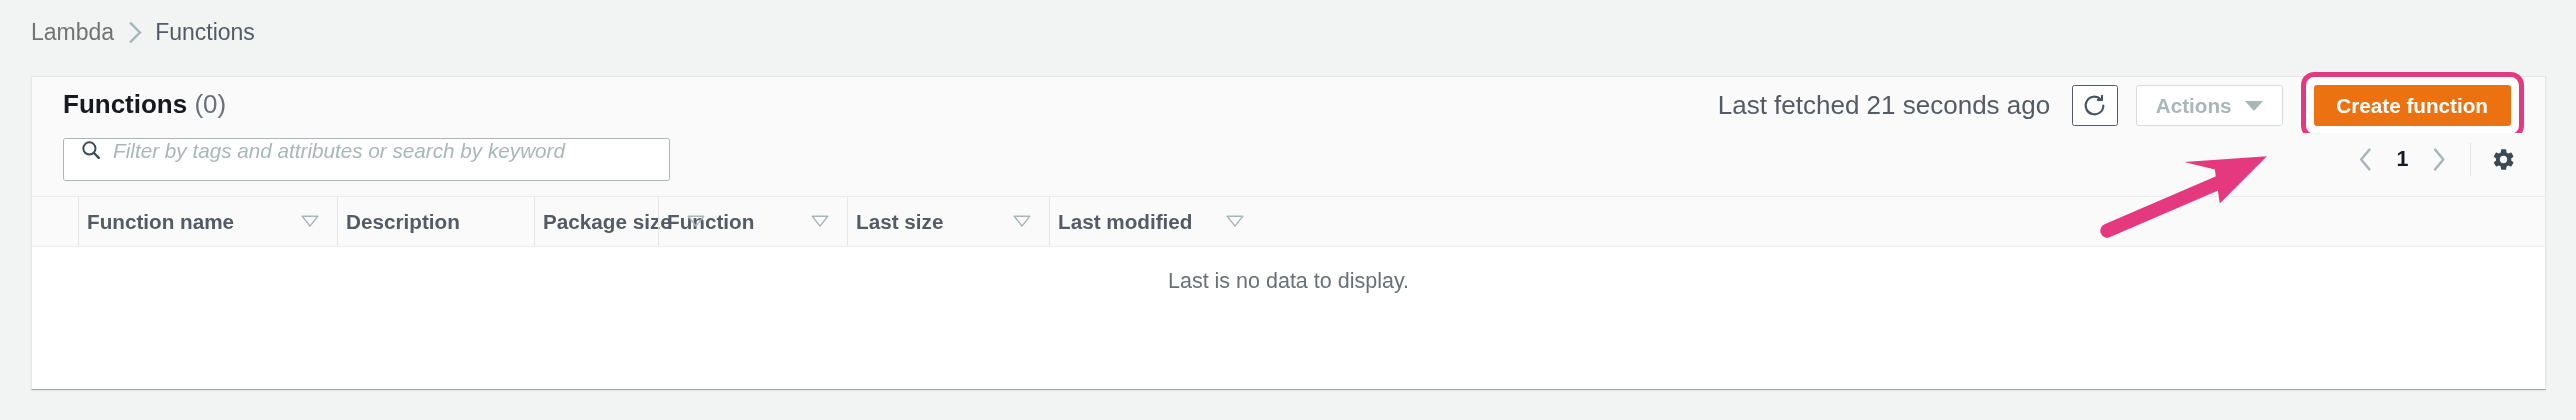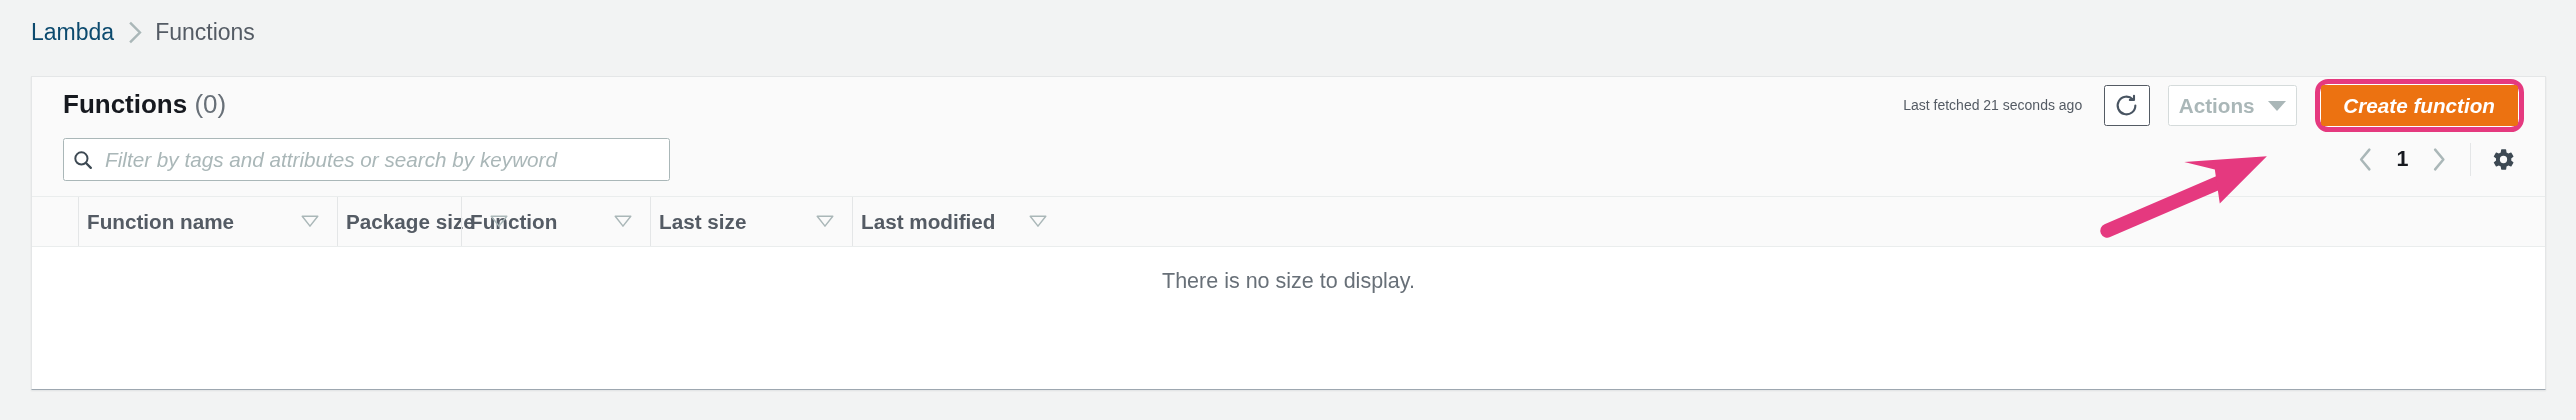--- a/index.html
+++ b/index.html
@@ -22,21 +22,21 @@
     position: absolute;
     left: 31px;
     top: 18px;
     height: 28px;
     display: flex;
     align-items: center;
     gap: 0;
     font-size: 23px;
   }
   .crumb-link {
-    color: #0c4a6e;
+    color: #737373;
     text-decoration: none;
     font-size: 23px;
     line-height: 28px;
     cursor: pointer;
     white-space: nowrap;
     text-align: center;
   }
   .crumb-sep {
     display: inline-flex;
     align-items: center;
@@ -91,21 +91,21 @@
     position: absolute;
     right: 21.5px;
     top: 8.3px;
     display: flex;
     align-items: center;
     gap: 0;
     height: 41px;
   }
 
   .fetched-label {
-    font-size: 14px;
+    font-size: 26px;
     color: #545b64;
     white-space: nowrap;
     margin-right: 21.5px;
     line-height: 41px;
     text-align: center;
   }
 
   .icon-btn {
     width: 46px;
     height: 41px;
@@ -115,21 +115,21 @@
     display: flex;
     align-items: center;
     justify-content: center;
     cursor: pointer;
     flex: none;
   }
   .icon-btn svg { display: block; }
 
   .actions-btn {
     height: 41px;
-    padding: 0 10px;
+    padding: 0 19px;
     margin-left: 18px;
     background: #ffffff;
     border: 0.8px solid #d5dbdb;
     border-radius: 2.5px;
     display: flex;
     align-items: center;
     gap: 13.2px;
     cursor: default;
     flex: none;
   }
@@ -143,26 +143,25 @@
     width: 0; height: 0;
     border-left: 9px solid transparent;
     border-right: 9px solid transparent;
     border-top: 10.8px solid #aab7b8;
   }
 
   
   .create-wrap {
     position: relative;
     margin-left: 18px;
-    padding: 1px;
+    padding: 8px;
     border: 5.8px solid #e5397f;
     border-radius: 13.2px;
     background: #ffffff;
     flex: none;
-    font-style: italic;
   }
   .create-btn {
     height: 41px;
     padding: 0 21.5px;
     background: #ec7211;
     border: 0.8px solid #ec7211;
     border-radius: 2.5px;
     display: flex;
     align-items: center;
     justify-content: center;
@@ -184,22 +183,22 @@
   .search-box {
     position: absolute;
     left: 31px;
     top: 5px;
     width: 607px;
     height: 43px;
     background: #ffffff;
     border: 0.8px solid #aab7b8;
     border-radius: 2.5px;
     display: flex;
-    align-items: center;
-    padding: 0 8px;
+    align-items: flex-start;
+    padding: 0 16px;
     gap: 11.6px;
     cursor: text;
   }
   .search-box svg { display: block; flex: none; }
   .search-ph {
     font-size: 20.7px;
     font-style: italic;
     color: #aab7b8;
     white-space: nowrap;
   }
@@ -392,20 +391,23 @@
 
     <div class="th" style="width:259px;">
       <span class="th-label">Function name</span>
       <span class="sort-tri hollow">
         <svg width="18" height="12.4" viewBox="0 0 22 15">
             <path d="M1.5 1.5 L20.5 1.5 L11 13.5 Z" fill="none" stroke="#aab7b8" stroke-width="1.8" stroke-linejoin="round"></path>
           </svg>
       </span>
     </div>
 
+    <div class="th" style="width:197px;">
+      <span class="th-label">Description</span>
+    </div>
 
     <div class="th" style="width:124px;">
       <span class="th-label">Package size</span>
       <span class="sort-tri hollow">
         <svg width="18" height="12.4" viewBox="0 0 22 15">
             <path d="M1.5 1.5 L20.5 1.5 L11 13.5 Z" fill="none" stroke="#aab7b8" stroke-width="1.8" stroke-linejoin="round"></path>
           </svg>
       </span>
     </div>
 
@@ -431,21 +433,21 @@
       <span class="th-label">Last modified</span>
       <span class="sort-tri hollow">
         <svg width="18" height="12.4" viewBox="0 0 22 15">
             <path d="M1.5 1.5 L20.5 1.5 L11 13.5 Z" fill="none" stroke="#aab7b8" stroke-width="1.8" stroke-linejoin="round"></path>
           </svg>
       </span>
     </div>
   </div>
 
   <div class="empty-row">
-    <span class="empty-text">There is no size to display.</span>
+    <span class="empty-text">Last is no data to display.</span>
   </div>
 </div>
 
 <svg class="annot-arrow" viewBox="0 0 3114 508">
   <line x1="2548" y1="279" x2="2692" y2="217" stroke="#e5397f" stroke-width="17" stroke-linecap="round"></line>
   <path d="M2741 189 L2684 246 L2678 205 L2641 196 Z" fill="#e5397f"></path>
 </svg>
 
 
 </body></html>

